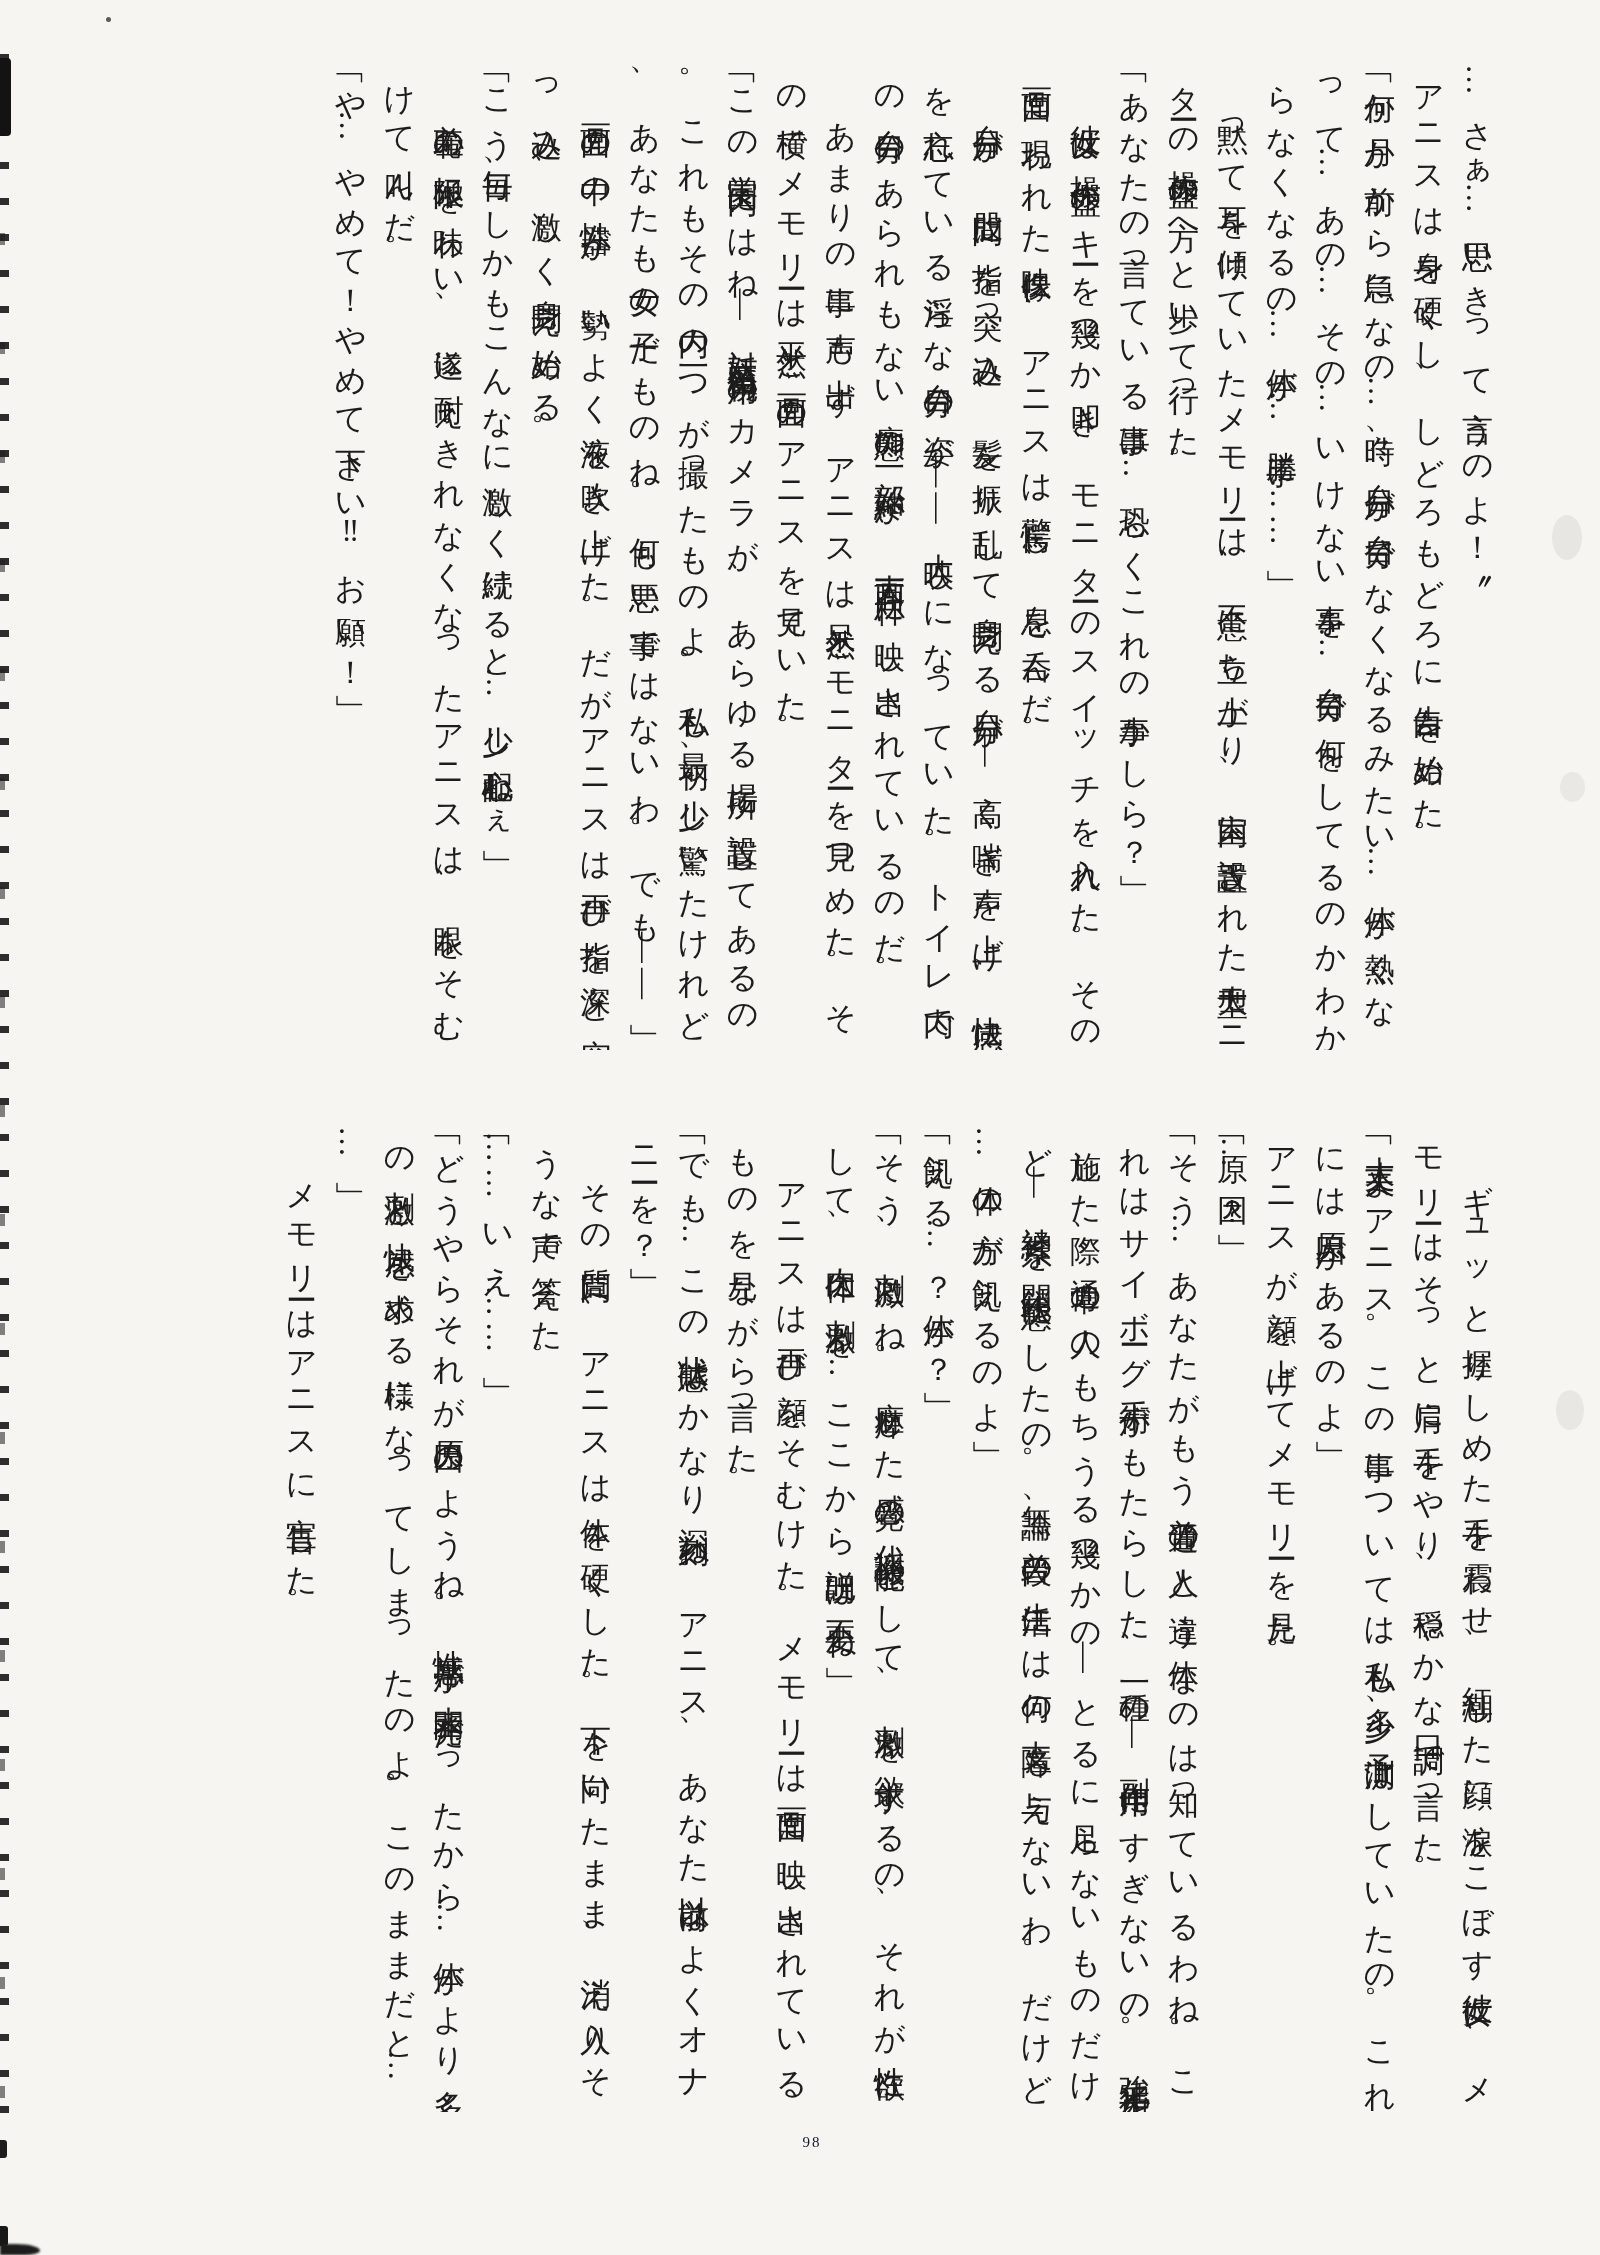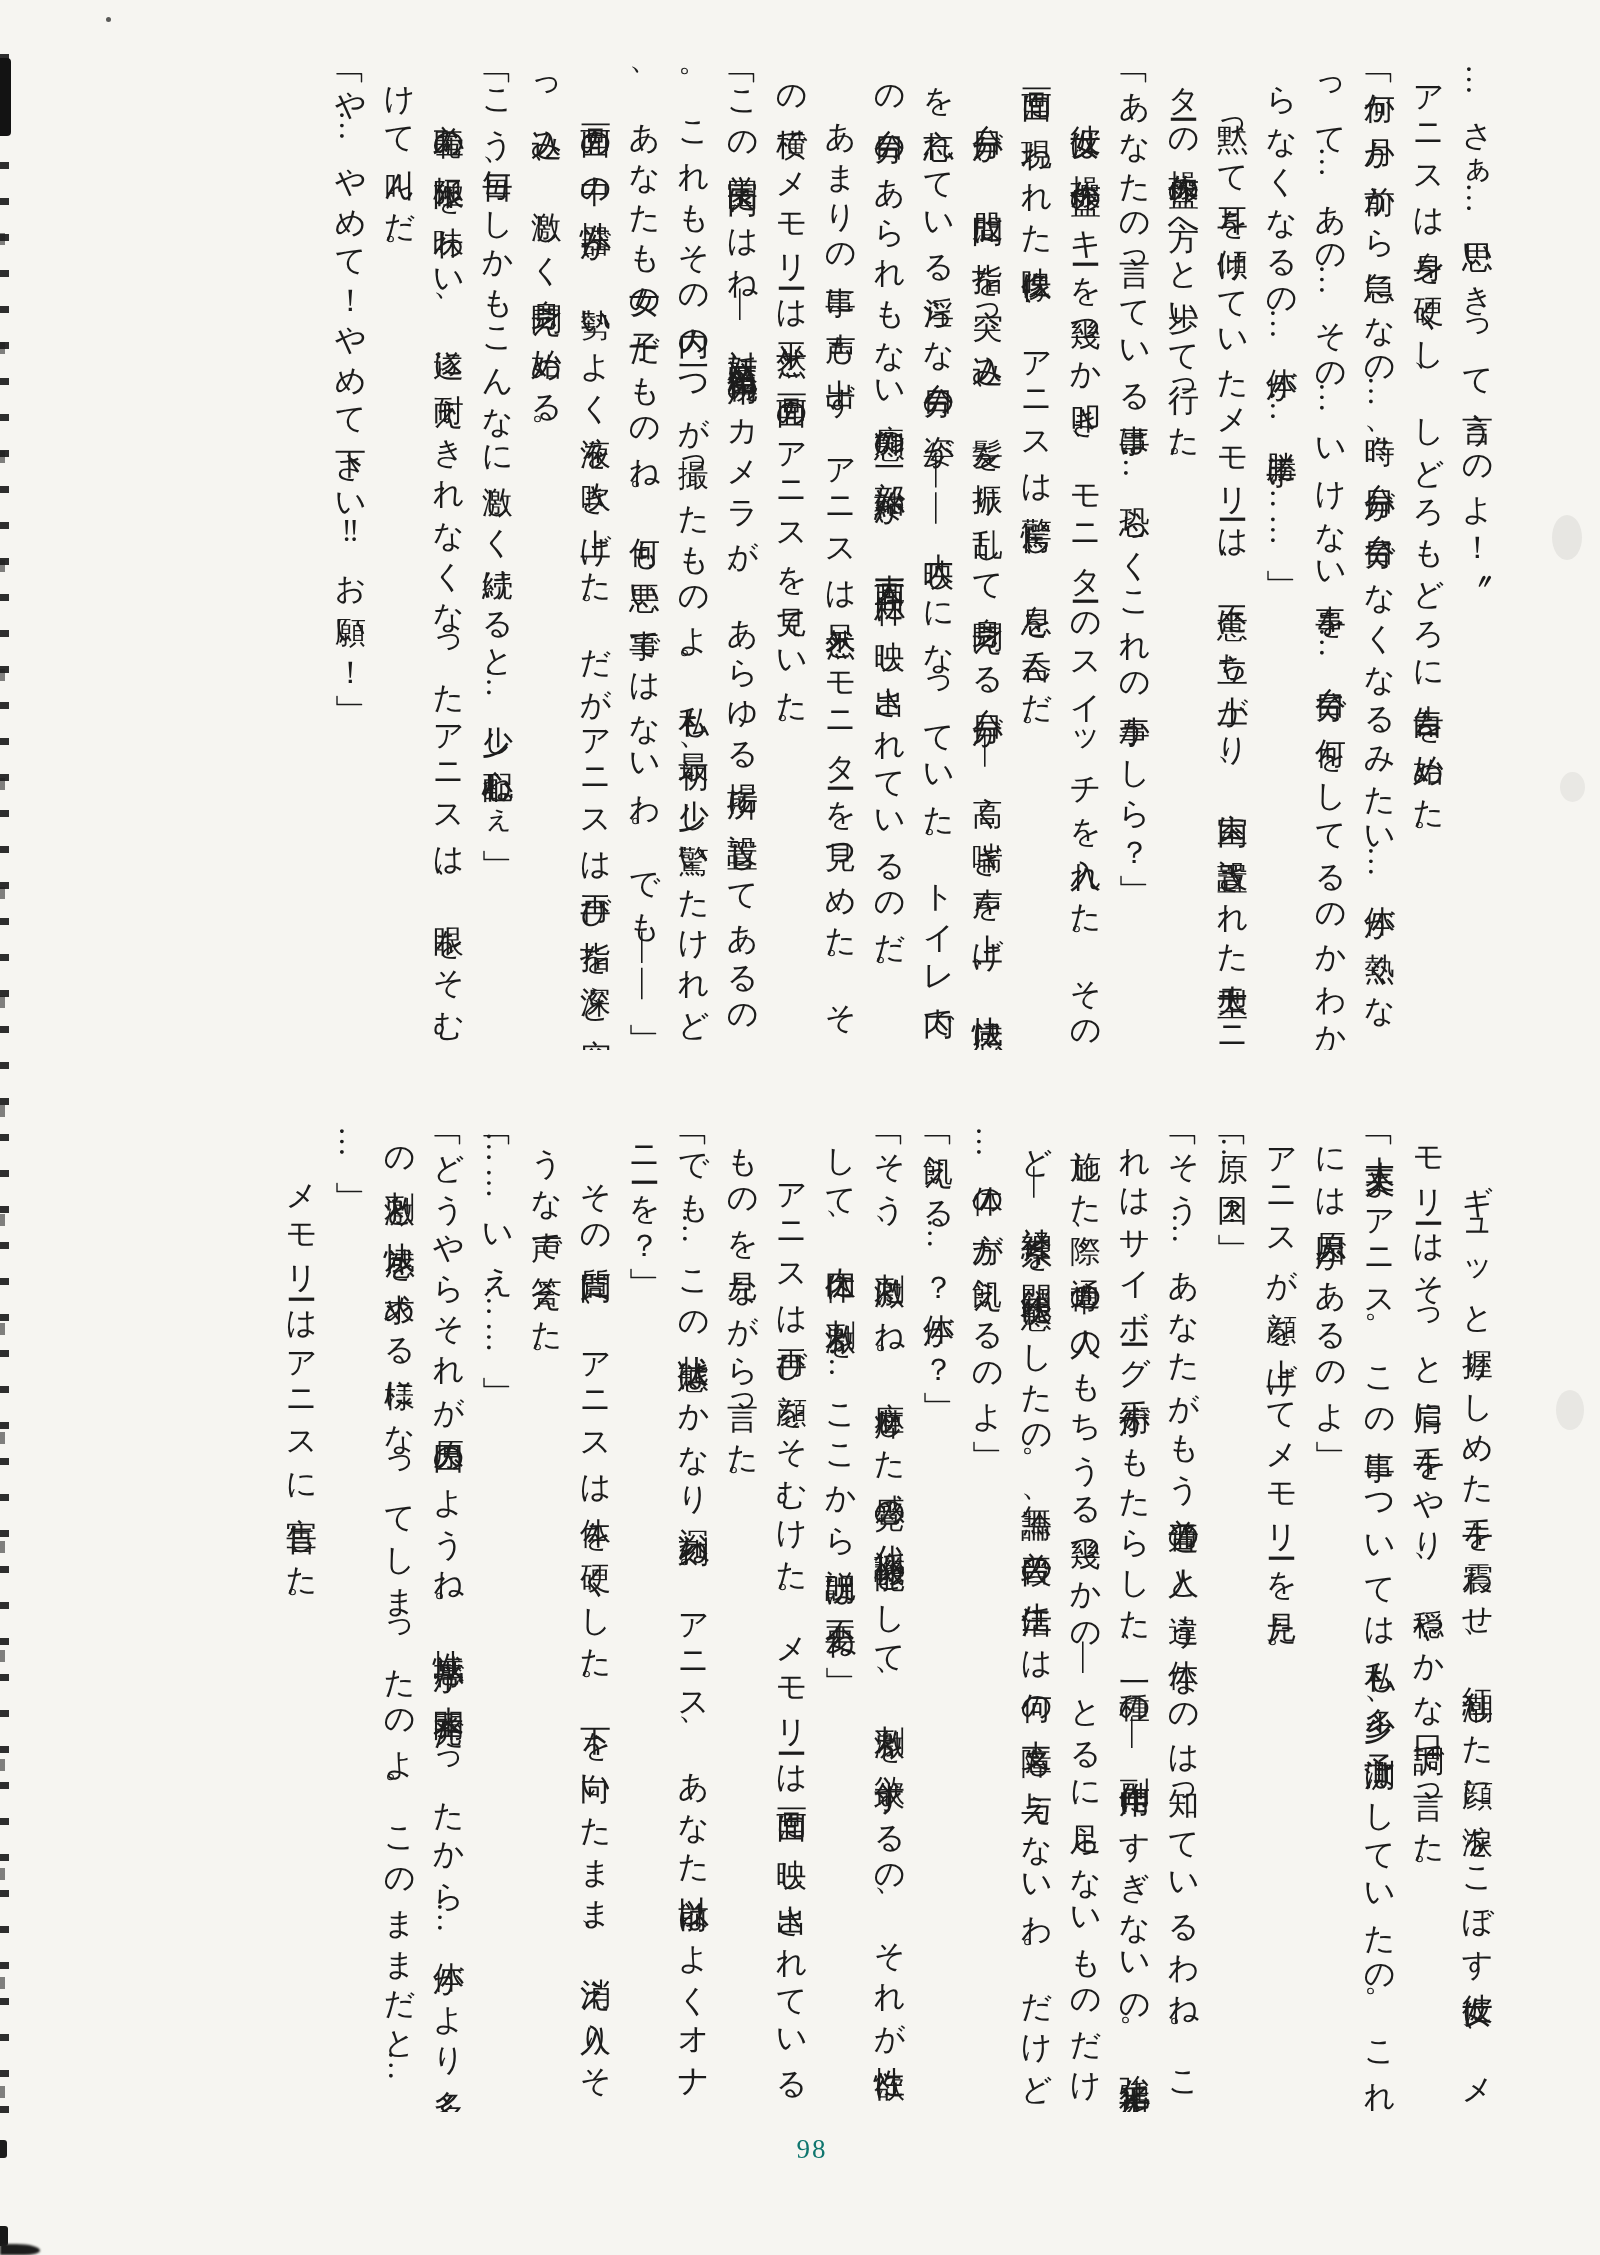--- a/index.html
+++ b/index.html
@@ -33,23 +33,23 @@
   .tblock p { margin: 0; padding: 0; }
   .tblock p.indent { text-indent: 36px; }
   .tblock p.tight  { letter-spacing: 3.8px; }
   
   .pagenum {
     position: absolute;
     top: 2134px;
     left: 780px;
     width: 64px;
     text-align: center;
-    font-size: 27px;
+    font-size: 15px;
     letter-spacing: 2px;
-    color: #0f766e;
+    color: #0f172a;
     font-family: "Liberation Serif", serif;
   }
   
   .artifact { position: absolute; pointer-events: none; }
   .left-strip {
     left: 0; top: 54px;
     width: 9px; height: 2086px;
     background: repeating-linear-gradient(
       180deg,
       rgba(18,18,18,0.88) 0px, rgba(18,18,18,0.88) 7px,

